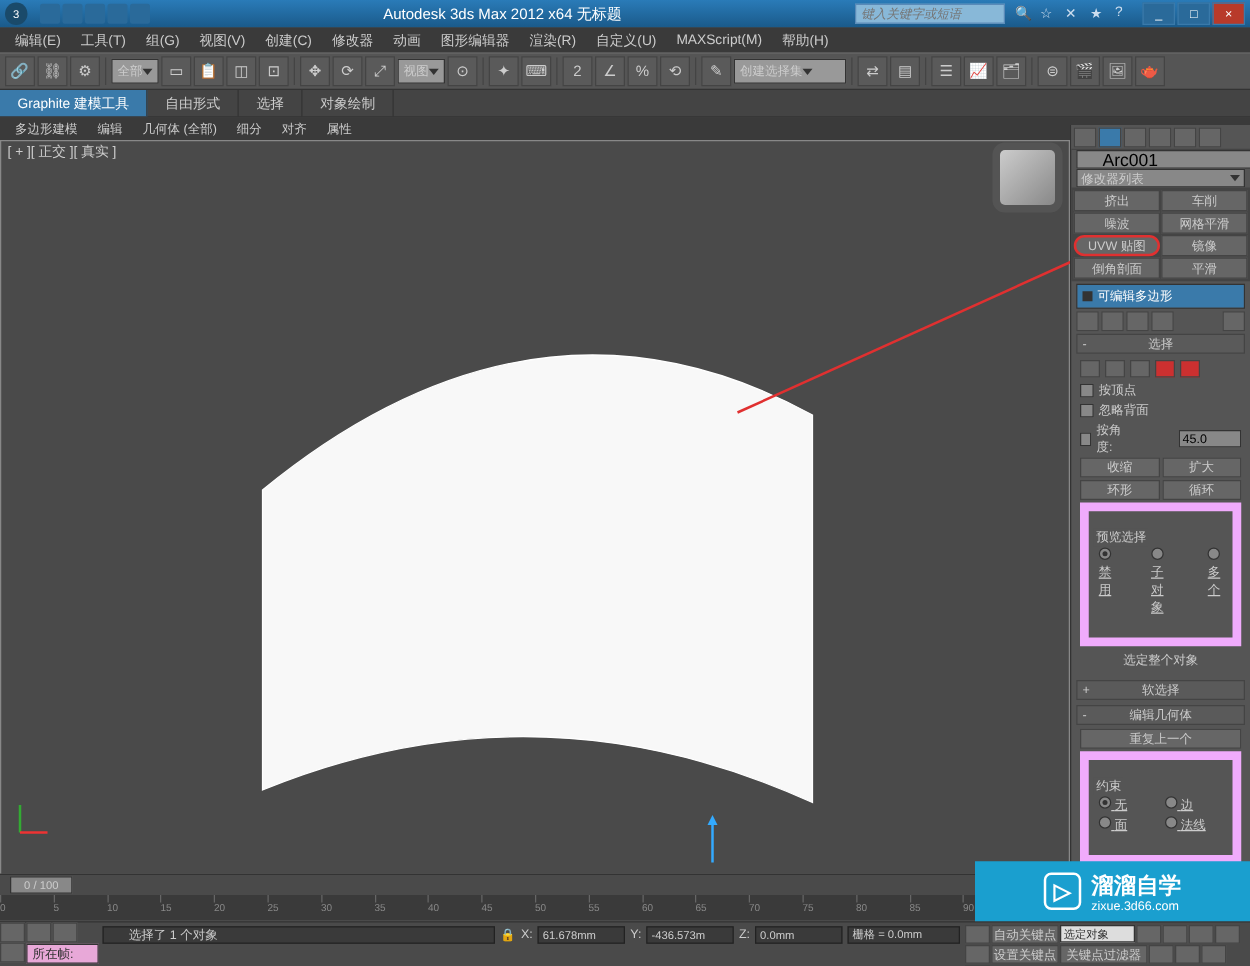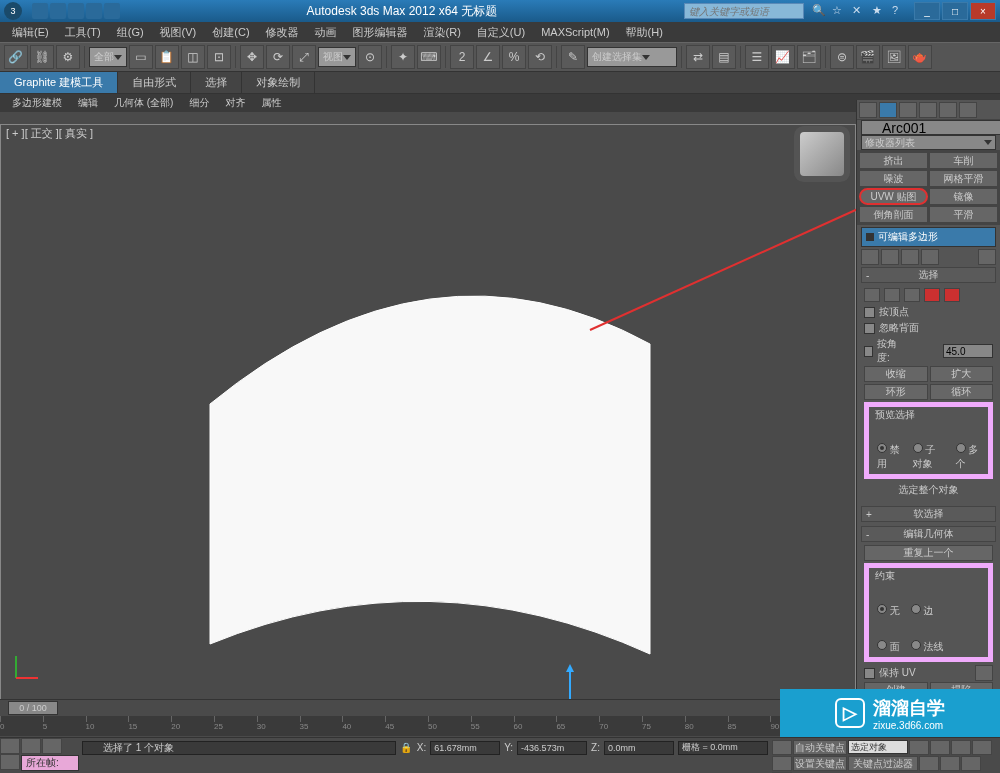--- a/index.html
+++ b/index.html
@@ -30,21 +30,21 @@
 
 
 .ribbon-bar { height: 22px; background: #444; border-bottom: 1px solid #333; display: flex; align-items: center; font-size: 11px; }
 .ribbon-tab { padding: 3px 14px; border-right: 1px solid #333; }
 .ribbon-tab.active { background: #3a7aaa; color: #fff; }
 
 .subtab-bar { height: 18px; background: #3a3a3a; display: flex; align-items: center; font-size: 10px; padding: 0 4px; }
 .subtab { padding: 1px 8px; }
 
 
-.viewport-area { position: absolute; top: 124px; left: 0; width: 856px; height: 588px; background: #4a4a4a; }
+.viewport-area { position: absolute; top: 112px; left: 0; width: 856px; height: 588px; background: #4a4a4a; }
 .viewport-label { position: absolute; top: 2px; left: 6px; font-size: 11px; color: #ccc; }
 .viewcube { position: absolute; top: 8px; right: 12px; width: 44px; height: 44px; background: linear-gradient(135deg, #ccc, #888); border-radius: 4px; box-shadow: 0 0 0 6px rgba(100,100,100,0.4); }
 .viewport-axes { position: absolute; bottom: 30px; left: 12px; width: 30px; height: 30px; }
 .viewport-frame { position: absolute; inset: 0; border: 1px solid #888; pointer-events: none; }
 
 
 .shape-svg { position: absolute; top: 100px; left: 180px; }
 
 
 .arrow-annotation { position: absolute; top: 190px; left: 580px; pointer-events: none; }
@@ -73,24 +73,24 @@
 .rollout-body { padding: 3px; font-size: 10px; }
 .sub-row { display: flex; gap: 4px; padding: 2px 0; }
 .sub-icon { width: 16px; height: 14px; background: #666; border: 1px solid #444; }
 .sub-icon.red { background: #cc3030; }
 .checkbox-row { display: flex; align-items: center; gap: 4px; padding: 1px 0; }
 .checkbox { width: 11px; height: 11px; background: #888; border: 1px solid #333; }
 .spinner { display: flex; align-items: center; }
 .spinner input { width: 50px; height: 14px; background: #888; border: 1px solid #333; font-size: 10px; padding: 0 2px; margin-left: 36px; }
 .btn-pair { display: flex; gap: 2px; }
 .small-btn { flex: 1; height: 16px; background: #666; border: 1px solid #444; font-size: 10px; display: flex; align-items: center; justify-content: center; }
-.radio-row { display: flex; gap: 11px; padding: 1px 4px; margin-top: 20px; }
+.radio-row { display: flex; gap: 30px; padding: 1px 4px; }
 .radio { width: 10px; height: 10px; border-radius: 50%; background: #888; border: 1px solid #333; display: inline-block; }
 .radio.checked::after { content: ''; display: block; width: 4px; height: 4px; background: #333; border-radius: 50%; margin: 2px; }
-.fieldset { border: 5px solid #f0abfc; padding: 2px 4px; margin: 2px 0; }
+.fieldset { border: 7px solid #f0abfc; padding: 16px 4px; margin: 2px 0; text-decoration: underline; }
 .fieldset-label { font-size: 10px; margin-top: -8px; background: #555; display: inline-block; padding: 0 2px; }
 
 
 .timeline-area { position: absolute; bottom: 36px; left: 0; width: 856px; height: 38px; background: #4a4a4a; border-top: 1px solid #333; }
 .timeline-slider { height: 16px; display: flex; align-items: center; padding: 0 8px; }
 .time-handle { width: 50px; height: 14px; background: #888; border: 1px solid #333; font-size: 9px; display: flex; align-items: center; justify-content: center; }
 .timeline-ruler { height: 20px; background: #3a3a3a; position: relative; font-size: 8px; color: #888; }
 .timeline-ruler .tick { position: absolute; top: 0; border-left: 1px solid #666; height: 6px; }
 .timeline-ruler .tick-label { position: absolute; top: 6px; }
 

